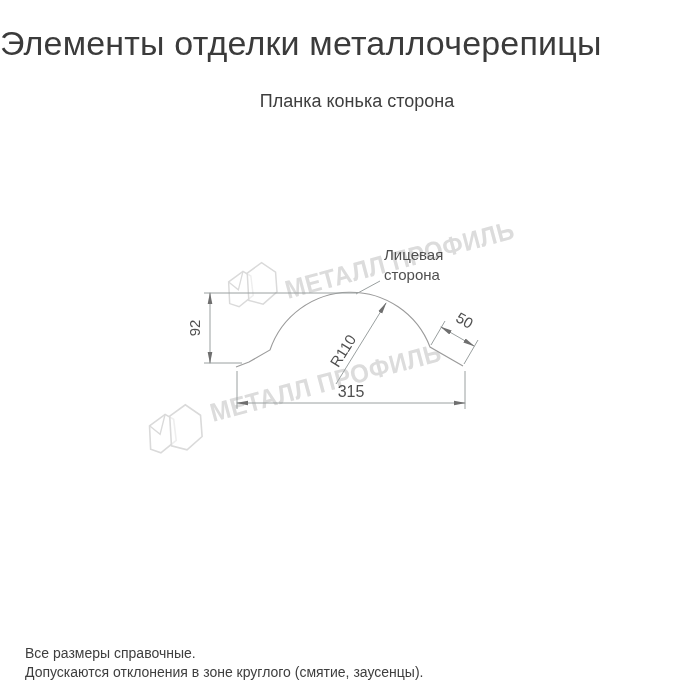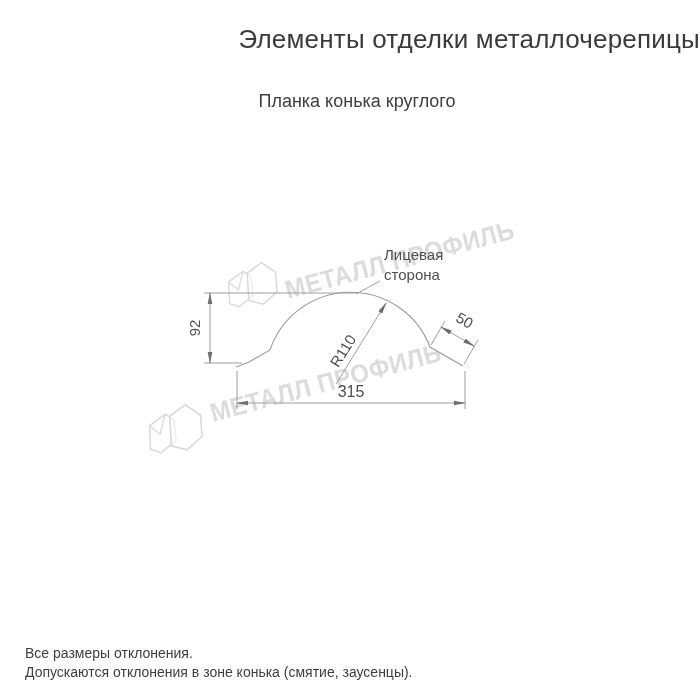--- a/index.html
+++ b/index.html
@@ -1,22 +1,22 @@
 <!DOCTYPE html>
 <html><head>
 <meta charset="utf-8">
 <style>
   html,body{margin:0;padding:0;background:#fff;}
   .page{
     position:relative;width:700px;height:700px;background:#ffffff;overflow:hidden;
     font-family:"Liberation Sans", sans-serif;
   }
   .title{
-    position:absolute;top:24px;left:0;width:700px;padding-left:14px;box-sizing:border-box;
-    text-align:right;font-size:26px;color:#3b3b3b;letter-spacing:0.2px;
+    position:absolute;top:24px;left:0;width:700px;box-sizing:border-box;
+    text-align:left;font-size:34px;color:#3b3b3b;letter-spacing:0.2px;
   }
   .subtitle{
     position:absolute;top:91px;left:0;width:700px;padding-left:14px;box-sizing:border-box;
     text-align:center;font-size:18px;line-height:21px;color:#3e3e3e;
   }
   .diagram-svg{position:absolute;left:0;top:0;width:700px;height:700px;}
   .footer{
     position:absolute;left:25px;top:644px;font-size:14px;line-height:19px;color:#3e3e3e;
   }
   .dim-text{font-size:15px;fill:#4f4f4f;}
@@ -28,21 +28,21 @@
   .wm-shape{stroke:#dadada;stroke-width:1.6;fill:#ffffff;fill-opacity:0.55;}
 </style>
 </head>
 <body>
 
 <div class="page">
 
   <div class="title">Элементы отделки металлочерепицы</div>
 
   <div class="subtitle">
-    <div>Планка конька круглого</div>
+    <div>Планка конька сторона</div>
   </div>
 
   <svg class="diagram-svg" viewBox="0 0 700 700" xmlns="http://www.w3.org/2000/svg">
 
     <defs>
       <marker id="arr" viewBox="0 0 12 6" refX="11" refY="3" markerWidth="12" markerHeight="6" orient="auto-start-reverse">
         <path d="M12,3 L0,0.7 L0,5.3 Z" fill="#6f6f6f"></path>
       </marker>
       <g id="mp-logo">
         <path class="wm-shape" d="M-30,14 L-25,-9 L-7,-16 L0,-9 L-3,12 L-21,20 Z"></path>
@@ -89,17 +89,17 @@
     </g>
 
     <g>
       <path class="thin" d="M380,281 L356,294"></path>
       <text class="label-text" x="384" y="260">Лицевая</text>
       <text class="label-text" x="384" y="280">сторона</text>
     </g>
   </svg>
 
   <div class="footer">
-    <div>Все размеры отклонения.</div>
-    <div>Допускаются отклонения в зоне конька (смятие, заусенцы).</div>
+    <div>Все размеры справочные.</div>
+    <div>Допускаются отклонения в зоне круглого (смятие, заусенцы).</div>
   </div>
 
 </div>
 
 </body></html>

